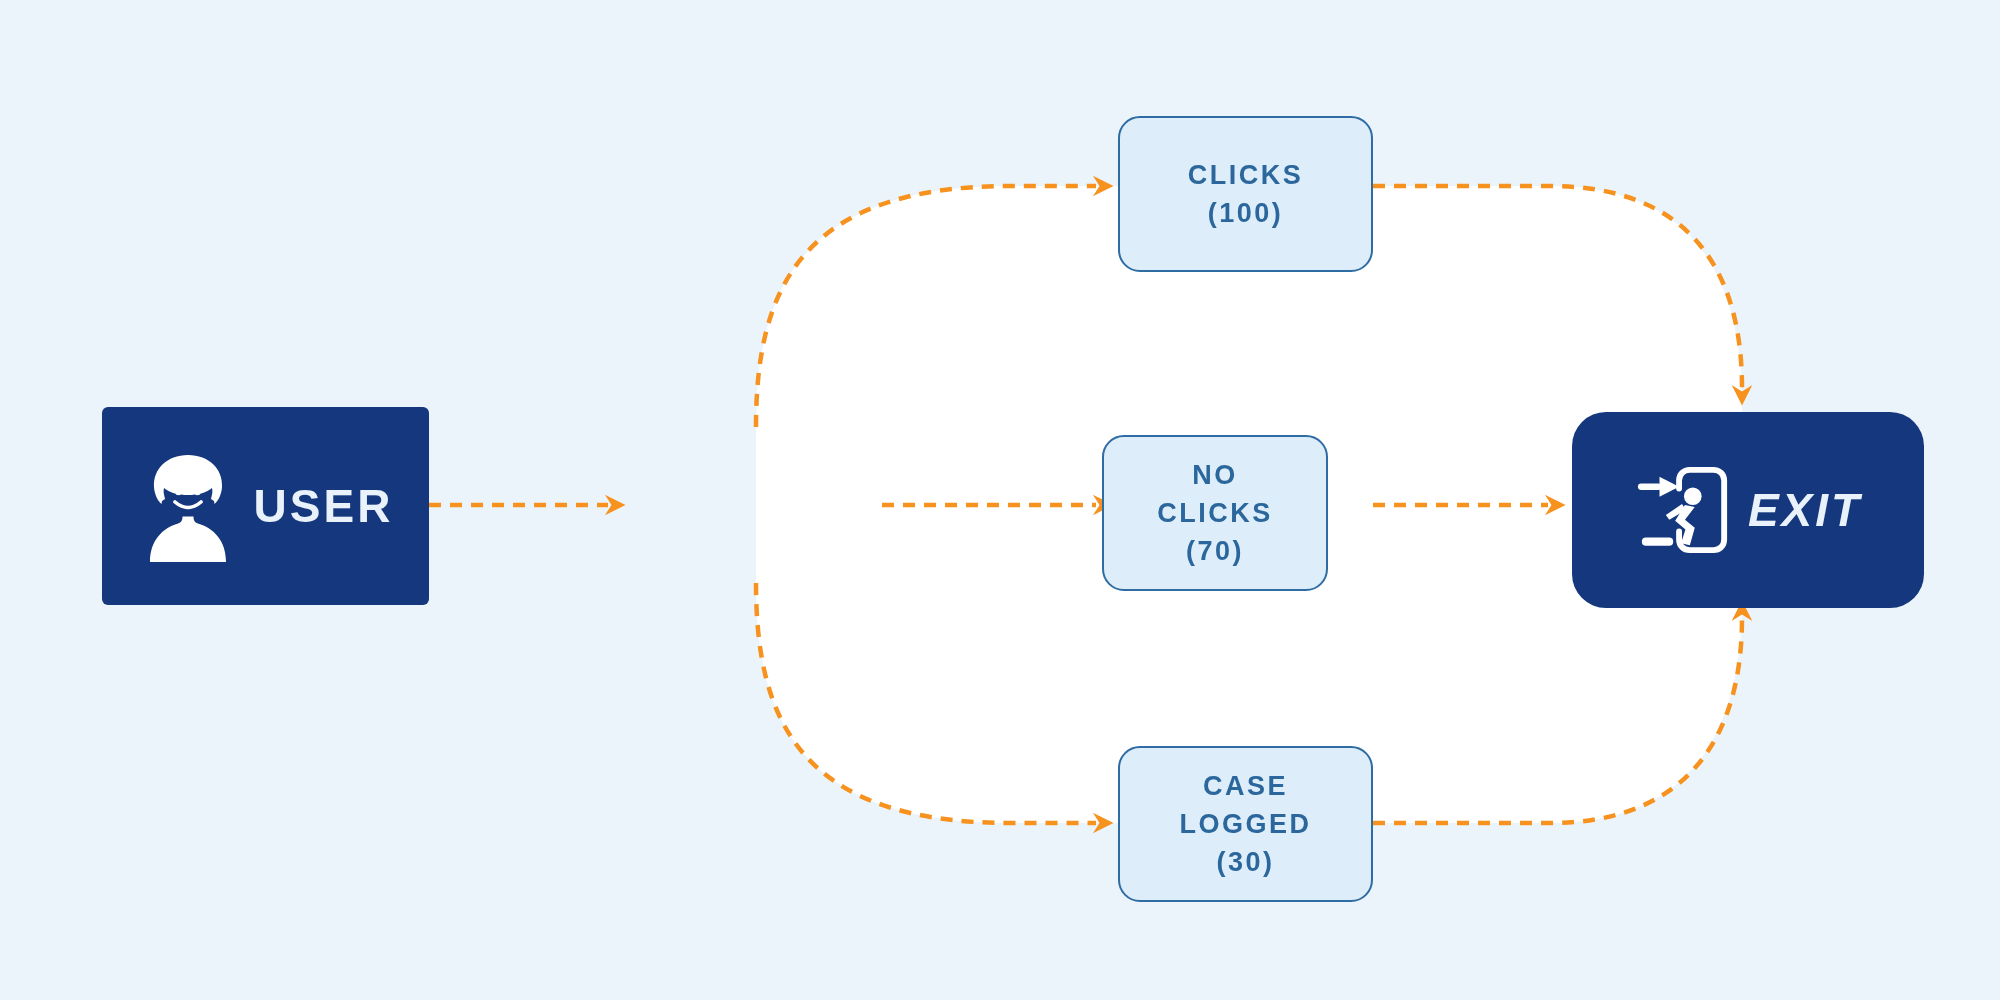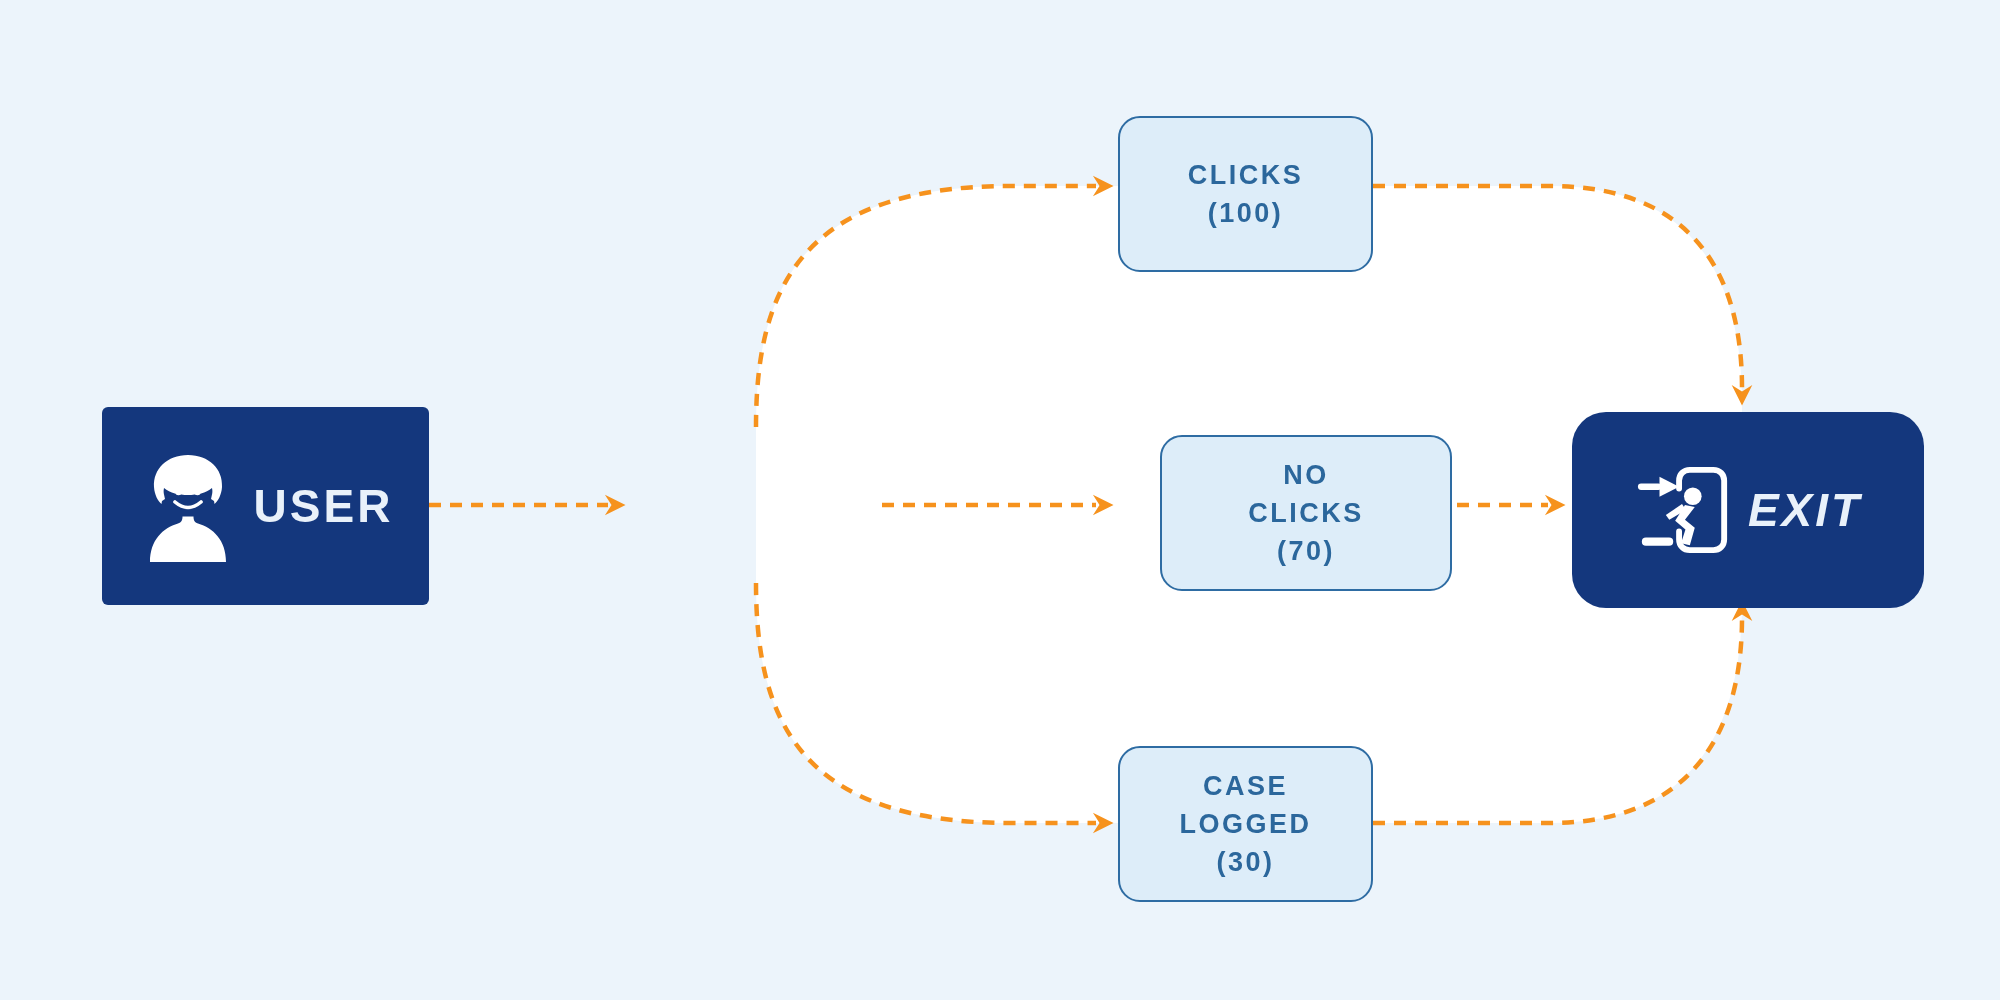--- a/index.html
+++ b/index.html
@@ -77,21 +77,21 @@
     </svg>
     <span class="big-label">USER</span>
   </div>
 
 
   <div class="node node-light" style="left:1118px;top:108px;width:255px;height:156px;">
     <span class="small-label">CLICKS
 (100)</span>
   </div>
 
-  <div class="node node-light" style="left:1160px;top:427px;width:292px;height:156px;">
+  <div class="node node-light" style="left:1102px;top:427px;width:226px;height:156px;">
     <span class="small-label">NO
 CLICKS
 (70)</span>
   </div>
 
   <div class="node node-light" style="left:1118px;top:738px;width:255px;height:156px;">
     <span class="small-label">CASE
 LOGGED
 (30)</span>
   </div>

